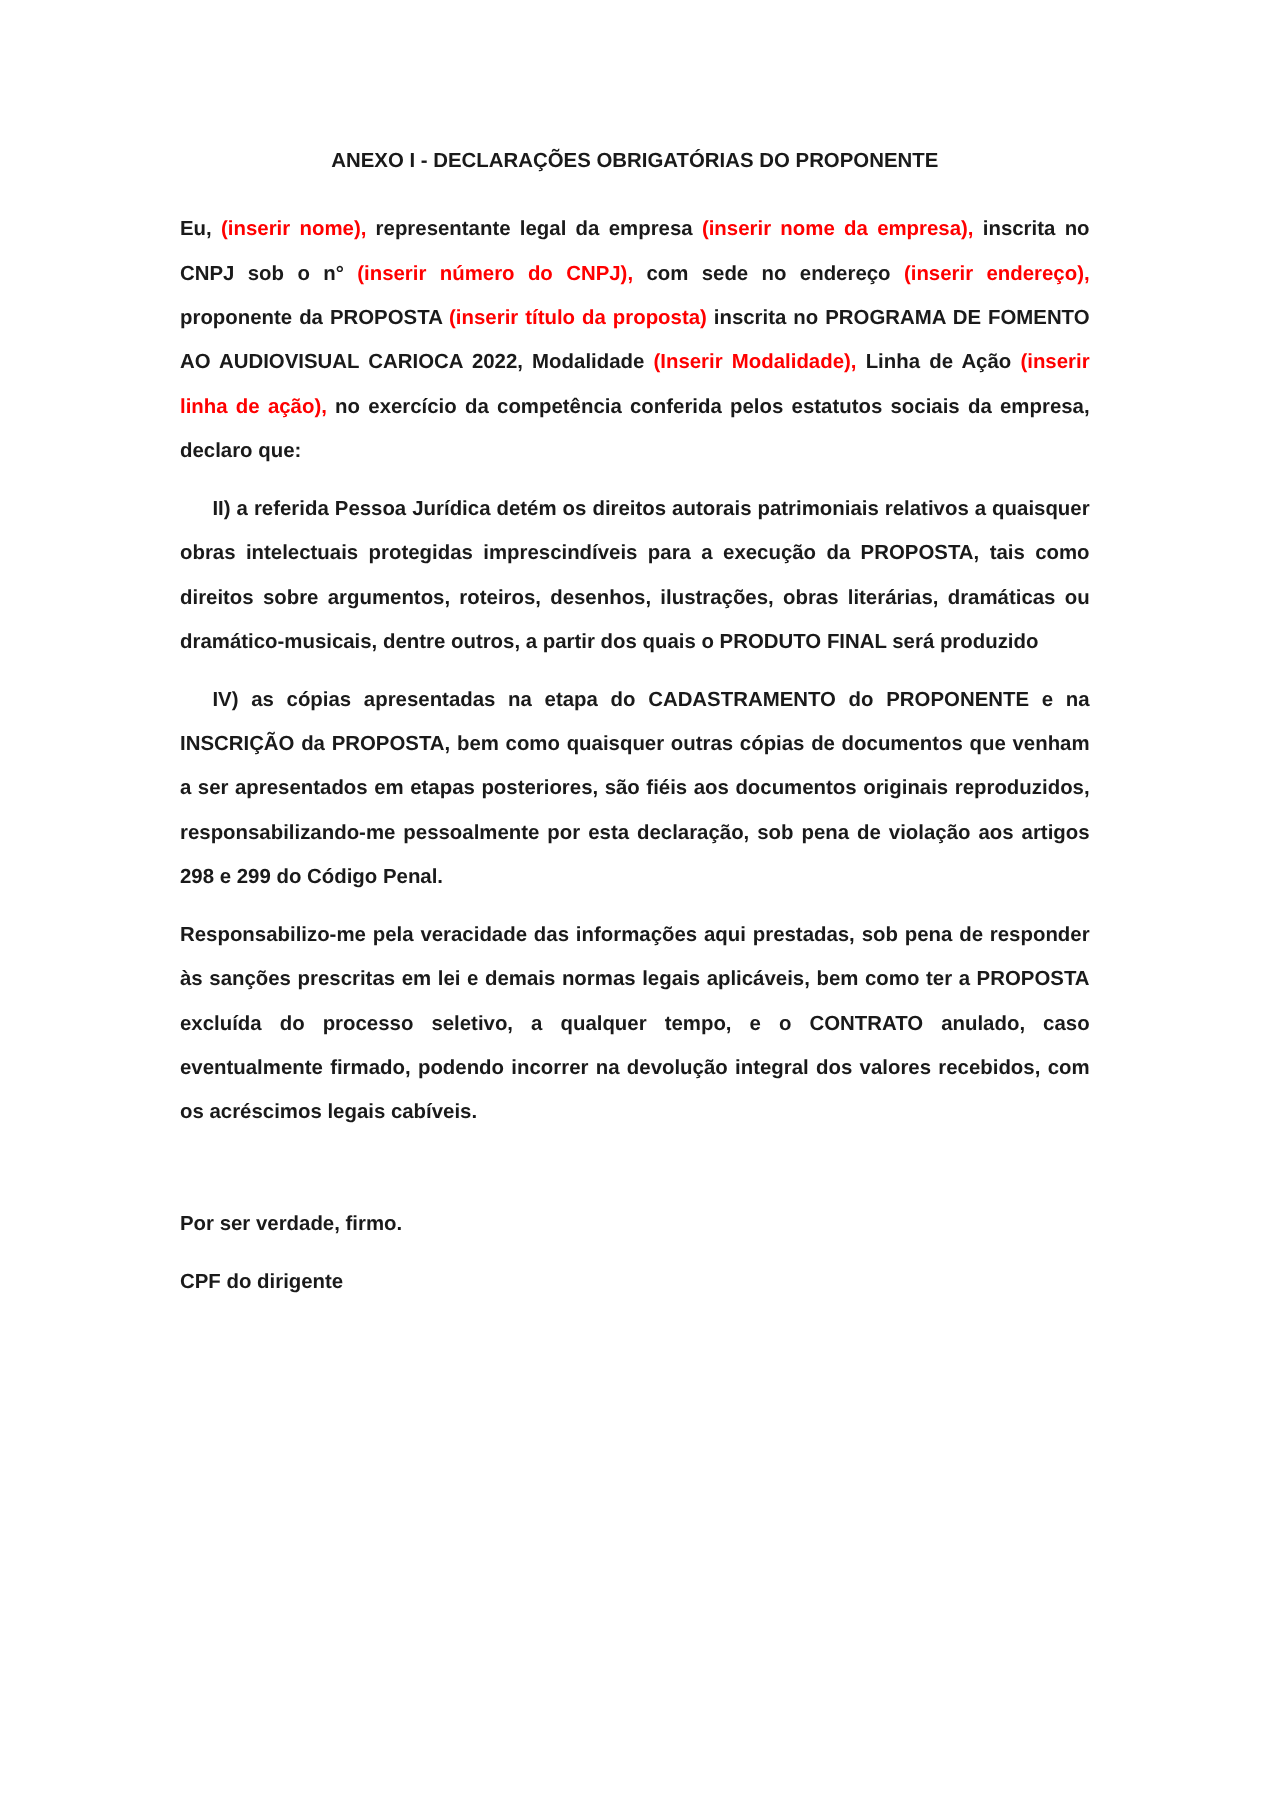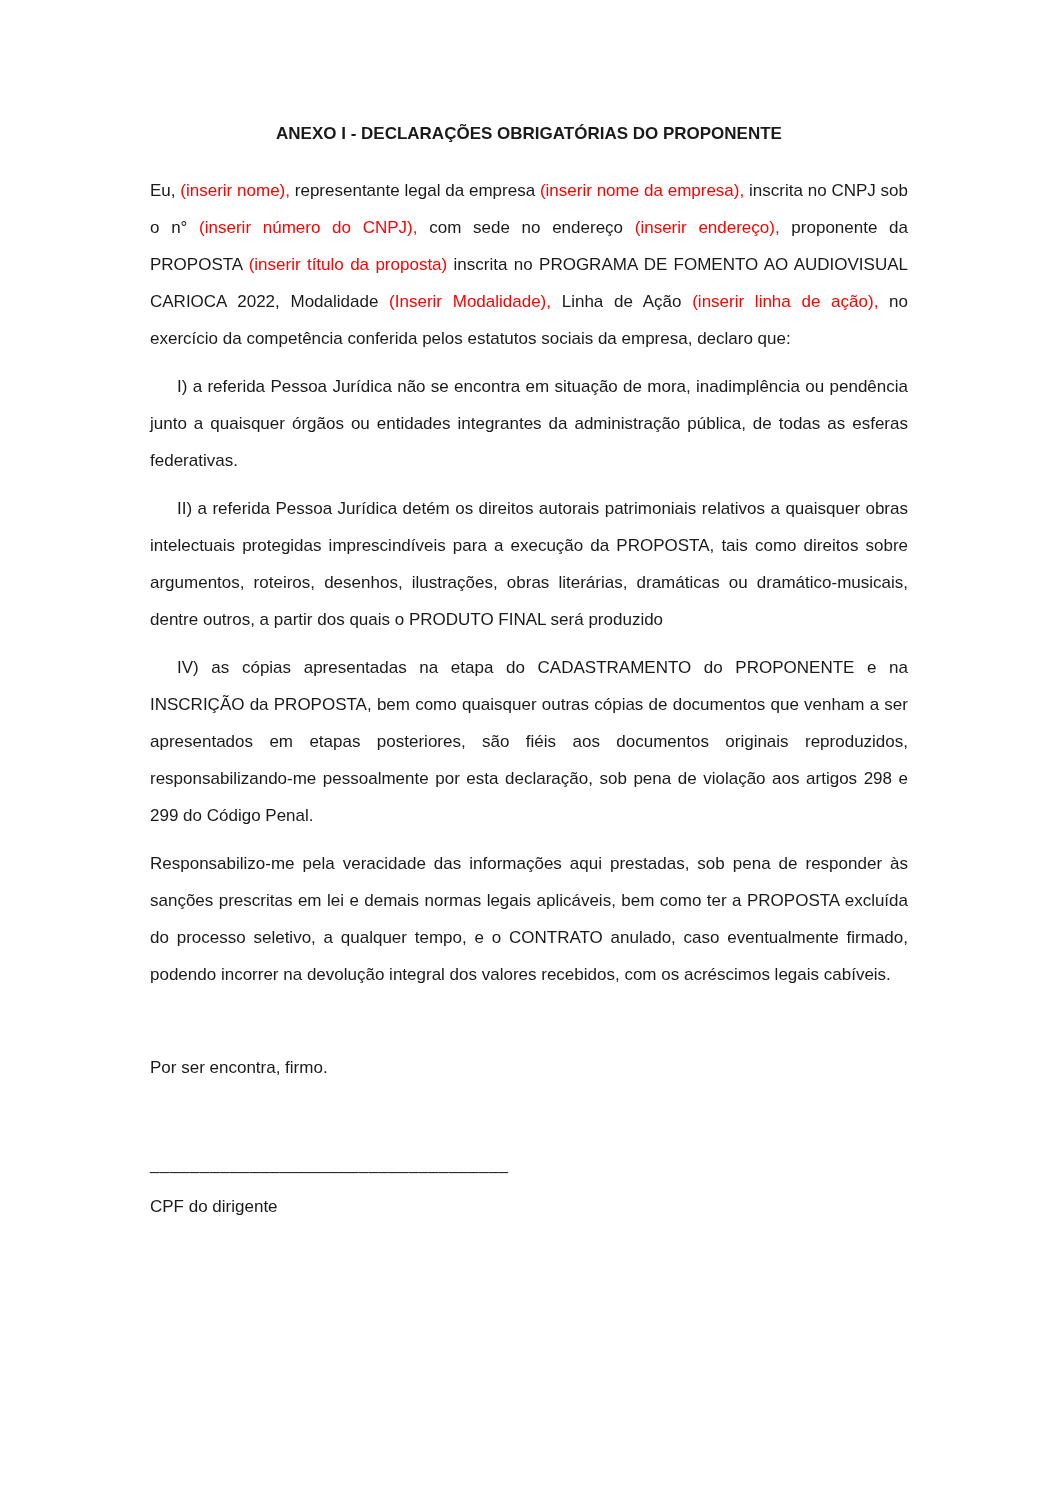--- a/index.html
+++ b/index.html
@@ -26,20 +26,21 @@
   .title {
     margin: 0 0 26px 0;
     font-size: 17px;
     font-weight: 700;
     text-align: center;
     line-height: 24px;
   }
   .para {
     margin: 0 0 11px 0;
     text-align: justify;
+    font-weight: bold;
   }
   .para.indent {
     text-indent: 27px;
   }
   .red {
     color: var(--red, #ff0000);
   }
   .affirmation {
     margin-top: 56px;
     text-align: left;
@@ -62,29 +63,27 @@
 </style>
 </head>
 <body>
 
 <div class="doc">
 
   <h1 class="title">ANEXO I - DECLARAÇÕES OBRIGATÓRIAS DO PROPONENTE</h1>
 
   <p class="para"><span>Eu, </span><span class="red">(inserir nome),</span><span> representante legal da empresa </span><span class="red">(inserir nome da empresa),</span><span> inscrita no CNPJ sob o n° </span><span class="red">(inserir número do CNPJ),</span><span> com sede no endereço </span><span class="red">(inserir endereço),</span><span> proponente da PROPOSTA </span><span class="red">(inserir título da proposta)</span><span> inscrita no PROGRAMA DE FOMENTO AO AUDIOVISUAL CARIOCA 2022, Modalidade </span><span class="red">(Inserir Modalidade),</span><span> Linha de Ação </span><span class="red">(inserir linha de ação),</span><span> no exercício da competência conferida pelos estatutos sociais da empresa, declaro que:</span></p>
 
-  <p class="para indent">I) a referida Pessoa Jurídica não se encontra em situação de mora, inadimplência ou pendência junto a quaisquer órgãos ou entidades integrantes da administração pública, de todas as esferas federativas.</p>
 
   <p class="para indent">II) a referida Pessoa Jurídica detém os direitos autorais patrimoniais relativos a quaisquer obras intelectuais protegidas imprescindíveis para a execução da PROPOSTA, tais como direitos sobre argumentos, roteiros, desenhos, ilustrações, obras literárias, dramáticas ou dramático-musicais, dentre outros,  a partir dos quais o PRODUTO FINAL será produzido</p>
 
 
   <p class="para indent">IV) as cópias apresentadas na etapa do CADASTRAMENTO do PROPONENTE e na INSCRIÇÃO da PROPOSTA, bem como quaisquer outras cópias de documentos que venham a ser apresentados em etapas posteriores, são fiéis aos documentos originais reproduzidos, responsabilizando-me pessoalmente por esta declaração, sob pena de violação aos artigos 298 e 299 do Código Penal.</p>
 
   <p class="para">Responsabilizo-me pela veracidade das informações aqui prestadas, sob pena de responder às sanções prescritas em lei e demais normas legais aplicáveis, bem como ter a PROPOSTA excluída do processo seletivo, a qualquer tempo, e o CONTRATO anulado, caso eventualmente firmado, podendo incorrer na devolução integral dos valores recebidos, com os acréscimos legais cabíveis.</p>
 
-  <p class="para affirmation">Por ser encontra, firmo.</p>
+  <p class="para affirmation">Por ser verdade, firmo.</p>
 
-  <p class="para sig-line">____________________________________</p>
 
 
   <p class="para sig-cpf">CPF do dirigente</p>
 
 </div>
 
 </body></html>

